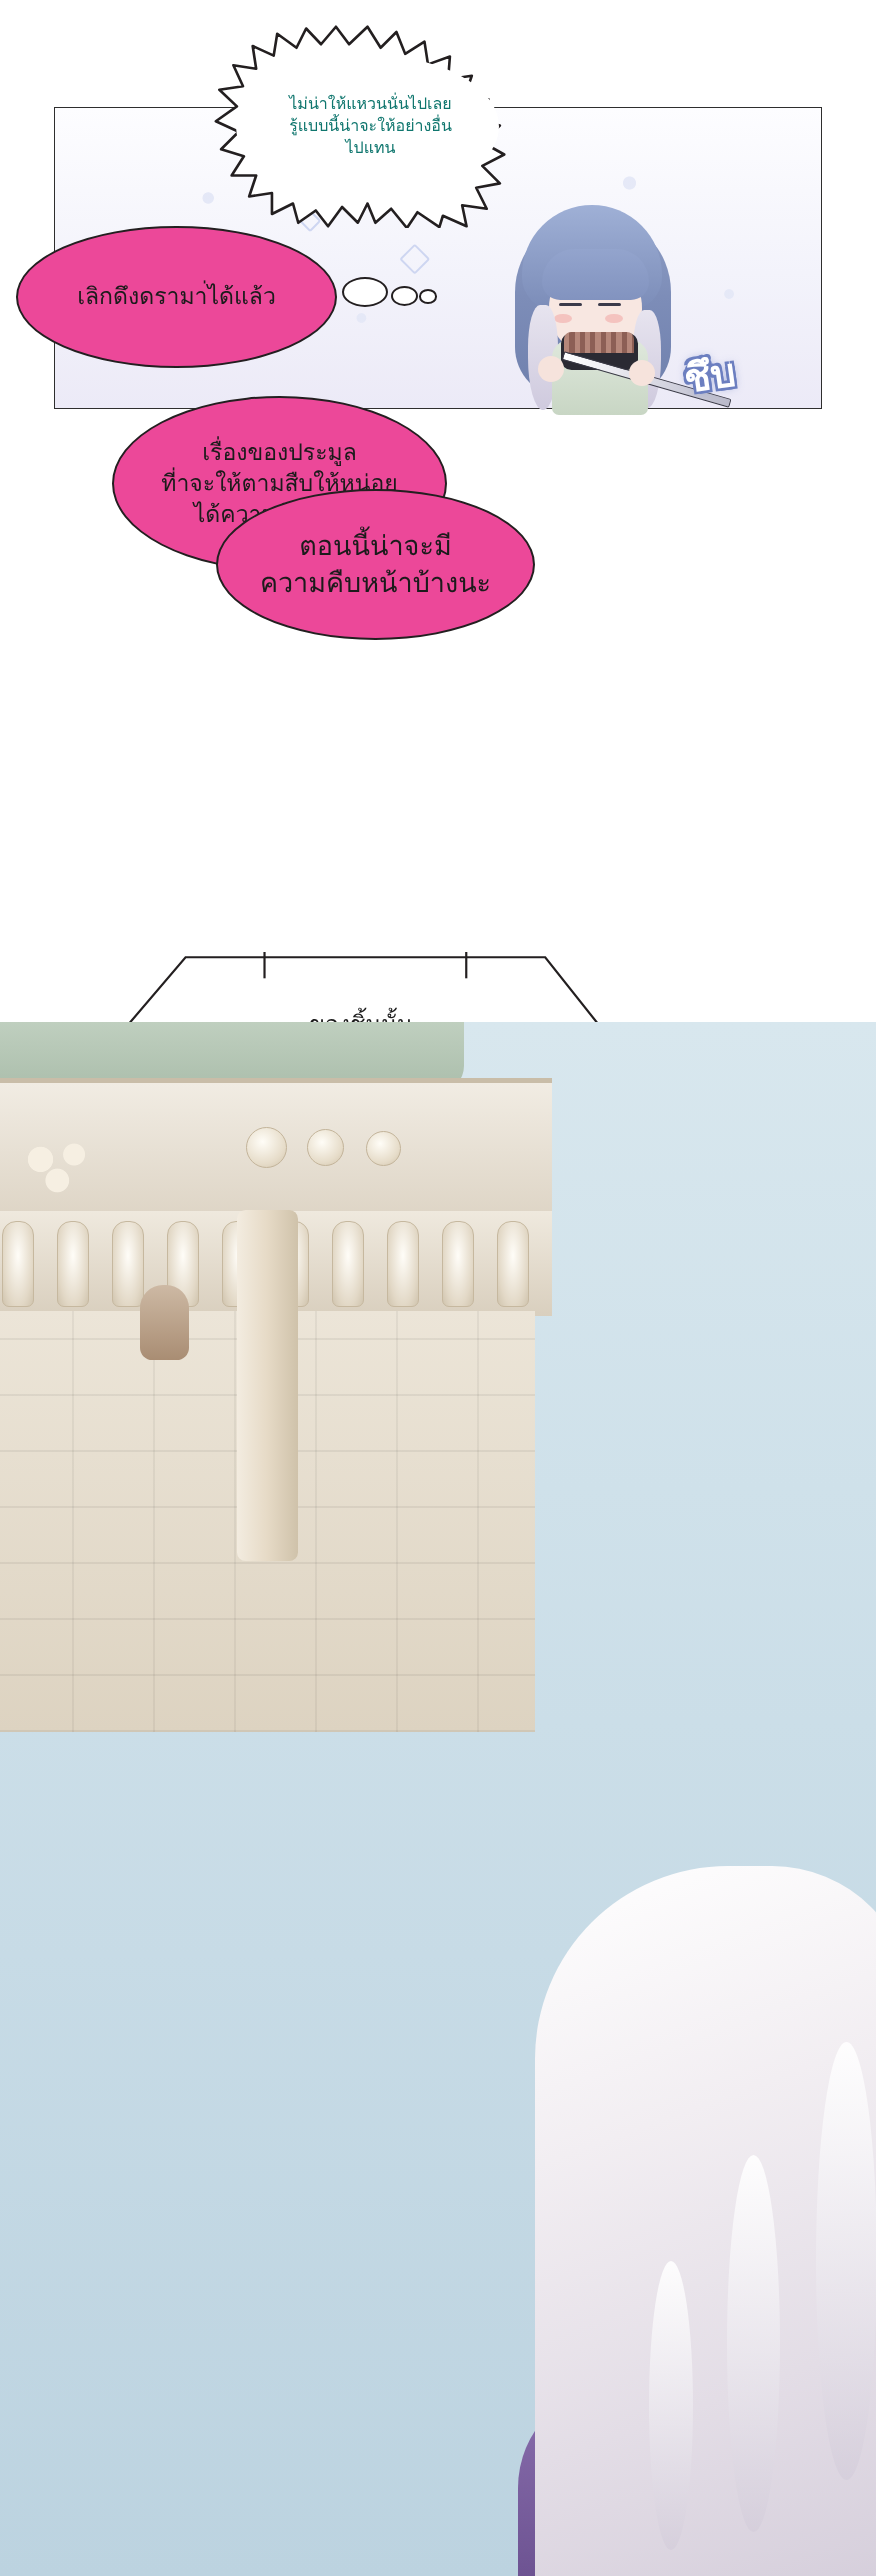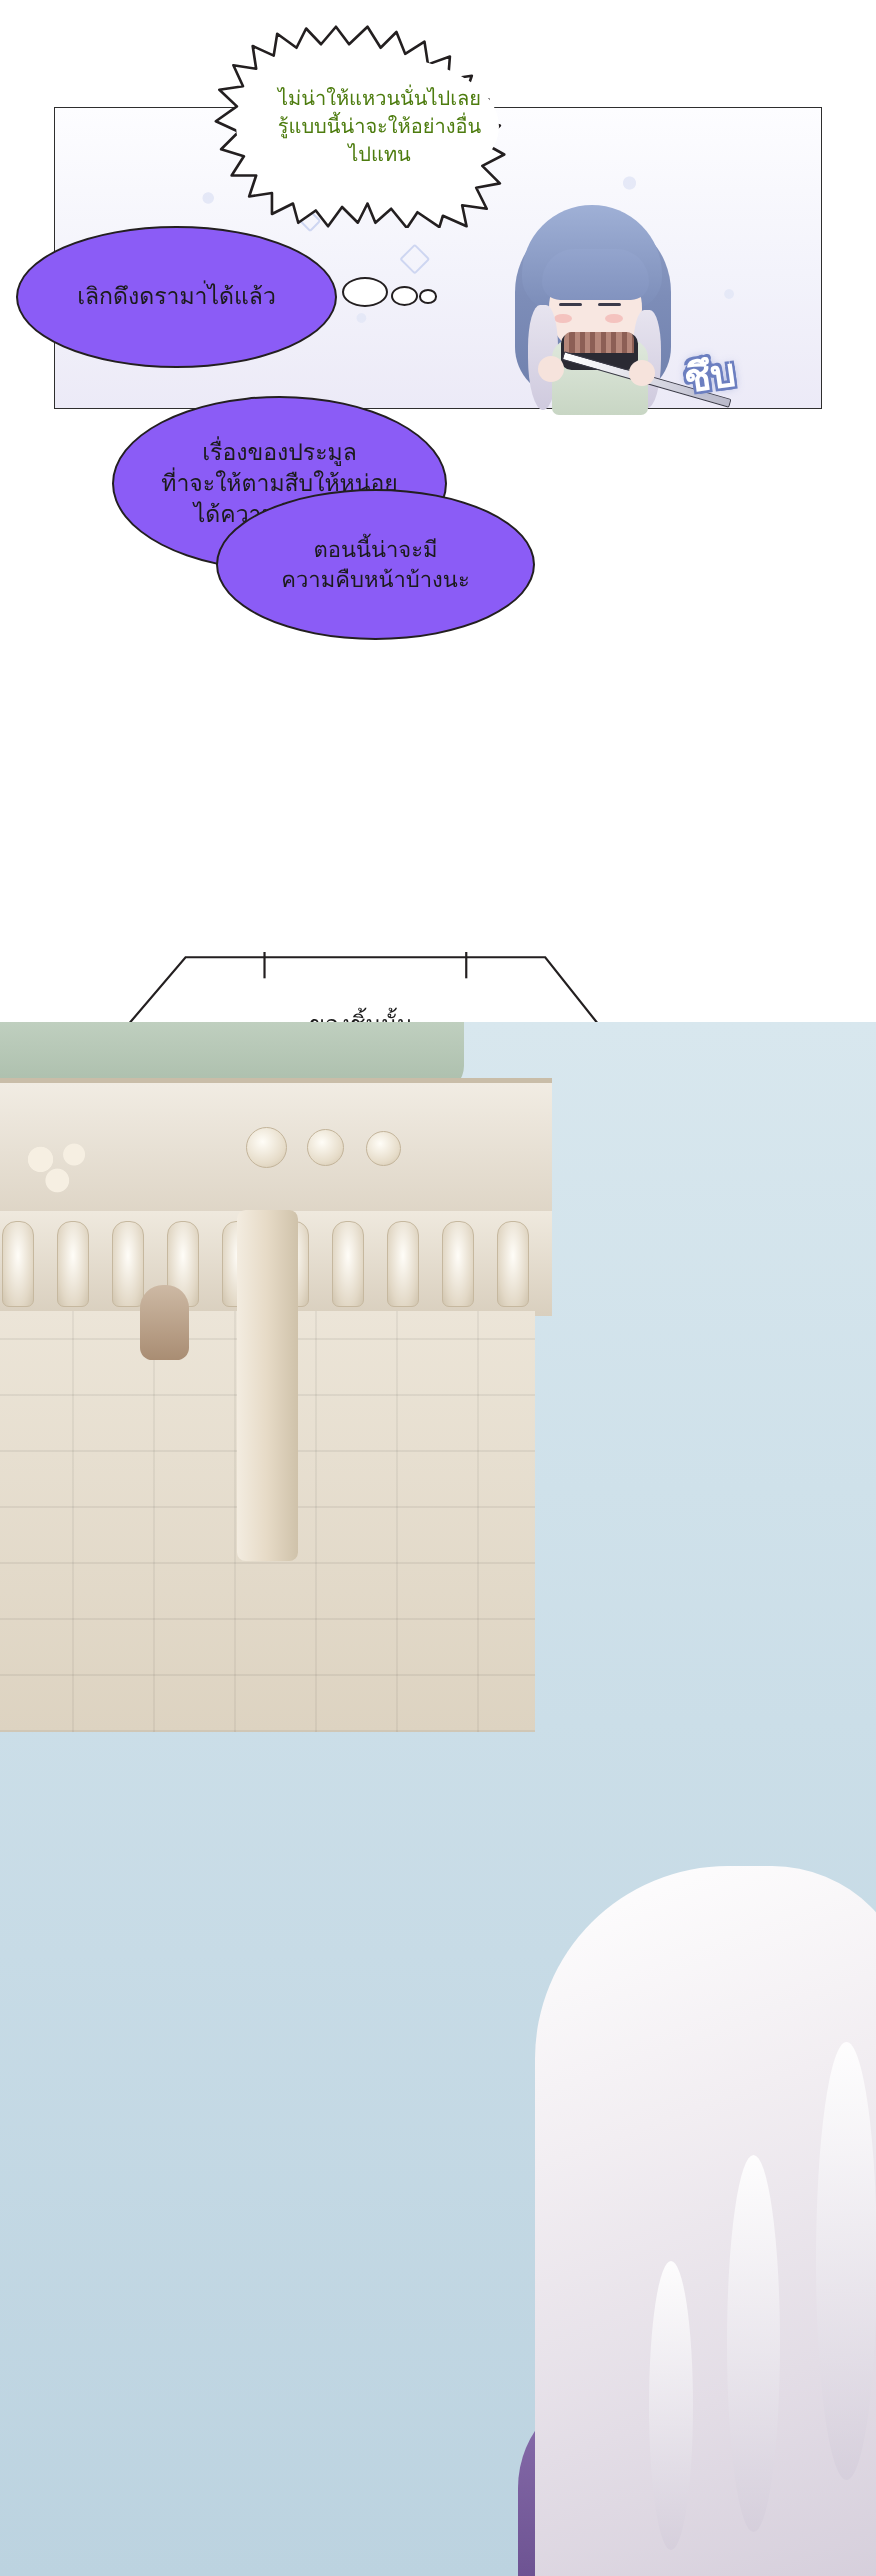--- a/index.html
+++ b/index.html
@@ -148,21 +148,21 @@
     text-shadow:
       -2.6px -2.6px 0 #6c7fc0, 2.6px -2.6px 0 #6c7fc0,
       -2.6px 2.6px 0 #6c7fc0, 2.6px 2.6px 0 #6c7fc0,
       0 0 8.8px rgba(120,140,200,0.8);
     transform: rotate(-8deg);
   }
 
   
   .bubble {
     position: absolute;
-    background: #8b5cf6;
+    background: #ec4899;
     border: 2.6px solid #231f20;
     border-radius: 50%;
     display: flex;
     align-items: center;
     justify-content: center;
     text-align: center;
     color: #1b1b1b;
     box-sizing: border-box;
   }
   .bubble p {
@@ -176,35 +176,35 @@
   .shout {
     position: absolute;
     left: 158px;
     top: 24.6px;
     width: 419px;
     height: 203px;
   }
   .shout svg { display:block; width:100%; height:100%; }
   .shout-text {
     position: absolute;
-    left: 12px; top: 0;
+    left: 3px; top: 0;
     width: 419px; height: 203px;
     display: flex;
     align-items: center;
     justify-content: center;
     text-align: center;
-    font-size: 20px;
+    font-size: 16px;
     line-height: 1.4;
-    color: #4d7c0f;
+    color: #0f766e;
     white-space: pre-line;
   }
 
   .b2 { left: 16px; top: 226px; width: 321px; height: 142px; font-size: 23px; }
   .b3 { left: 112px; top: 396px; width: 335px; height: 175px; font-size: 23px; }
-  .b4 { left: 216px; top: 489px; width: 319px; height: 151px; font-size: 22px; }
+  .b4 { left: 216px; top: 489px; width: 319px; height: 151px; font-size: 27px; }
 
   
   .tdot {
     position: absolute;
     background: #ffffff;
     border: 2.6px solid #231f20;
     border-radius: 50%;
   }
 
   

